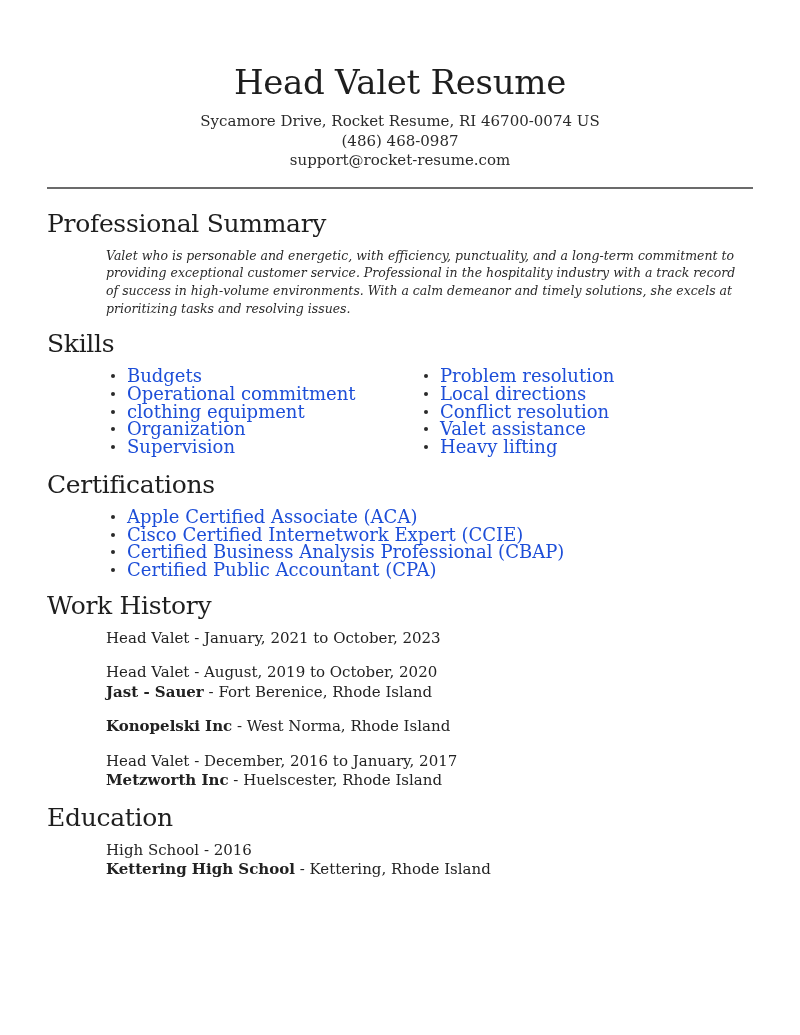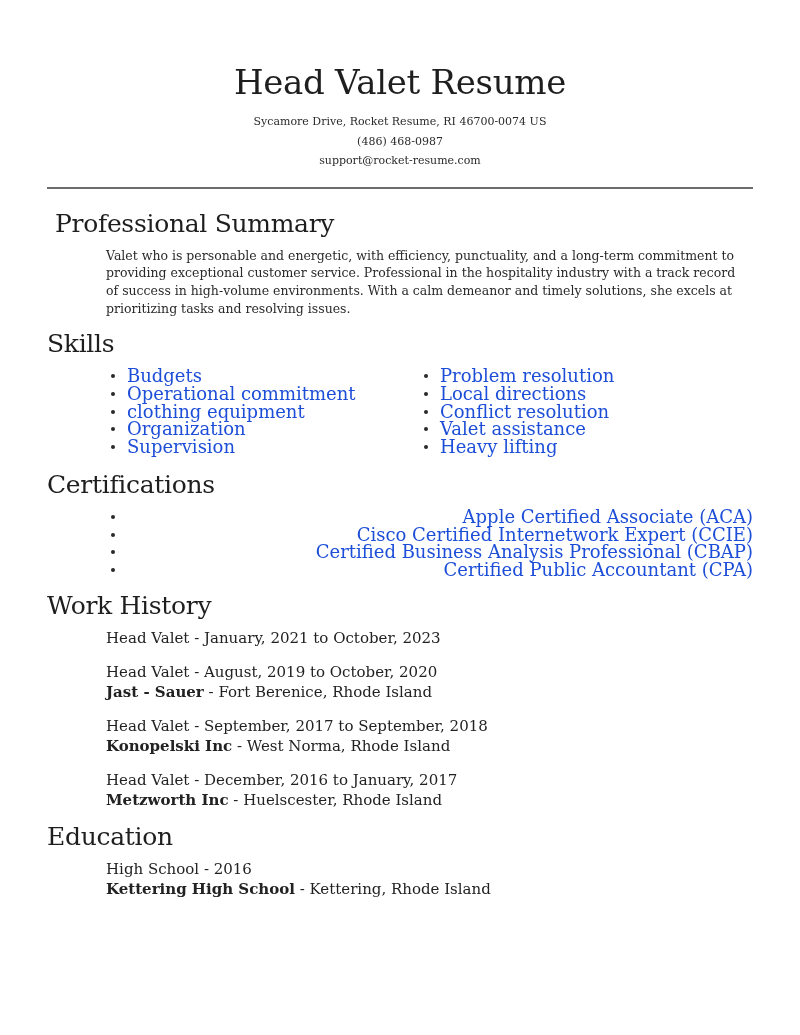--- a/index.html
+++ b/index.html
@@ -14,21 +14,21 @@
     .header { text-align: center; padding-top: 60px; }
     .title {
       font-size: 34px;
       font-weight: normal;
       color: #1e1e1e;
       letter-spacing: -0.3px;
       line-height: 44px;
     }
     .contact {
       margin-top: 8px;
-      font-size: 11px;
+      font-size: 15px;
       line-height: 19.5px;
       color: #2a2a2a;
     }
     .rule {
       margin-top: 16px;
       height: 0;
       border-top: 2px solid #6b6b6b;
     }
     .section-heading {
       font-size: 25px;
@@ -36,23 +36,24 @@
       color: #1e1e1e;
       line-height: 34px;
       letter-spacing: -0.3px;
     }
     .body-indent { padding-left: 59px; }
     .summary-text {
       font-size: 12.5px;
       line-height: 17.7px;
       color: #2a2a2a;
       padding-right: 4px;
+      font-style: italic;
     }
     .summary-section { margin-top: 18px; }
-    .summary-section .section-heading { margin-bottom: 6px; margin-left: 8px; }
+    .summary-section .section-heading { margin-bottom: 6px; }
     .skills-section { margin-top: 10px; }
     .skills-grid {
       display: flex;
       padding-left: 80px;
       margin-top: 6px;
     }
     .skills-col { width: 319px; list-style: none; }
     .bullet-item {
       font-size: 18px;
       line-height: 17.7px;
@@ -64,21 +65,21 @@
       content: "";
       position: absolute;
       left: -16px;
       top: 7px;
       width: 4px;
       height: 4px;
       border-radius: 50%;
       background: #2a2a2a;
     }
     .cert-section { margin-top: 12px; }
-    .cert-list { list-style: none; padding-left: 80px; margin-top: 6px; text-align: right; }
+    .cert-list { list-style: none; padding-left: 80px; margin-top: 6px; }
     .work-section { margin-top: 10px; }
     .job {
       font-size: 15px;
       line-height: 19.5px;
       color: #222222;
       margin-top: 6px;
     }
     .job + .job { margin-top: 15px; }
     .strong { font-weight: 600; }
     .edu-section { margin-top: 10px; }
@@ -140,21 +141,20 @@
     <div class="job body-indent">
       <div><span>Head Valet</span><span> - </span><span>January, 2021 to October, 2023</span></div>
     </div>
 
     <div class="job body-indent">
       <div><span>Head Valet</span><span> - </span><span>August, 2019 to October, 2020</span></div>
       <div><span class="strong">Jast - Sauer</span><span> - </span><span>Fort Berenice, Rhode Island</span></div>
     </div>
 
     <div class="job body-indent">
-      <div><span>Head Valet</span><span> - </span><span>September, 2017 to September, 2018</span></div>
       <div><span class="strong">Konopelski Inc</span><span> - </span><span>West Norma, Rhode Island</span></div>
     </div>
 
     <div class="job body-indent">
       <div><span>Head Valet</span><span> - </span><span>December, 2016 to January, 2017</span></div>
       <div><span class="strong">Metzworth Inc</span><span> - </span><span>Huelscester, Rhode Island</span></div>
     </div>
   </section>
 
   <section class="edu-section">

